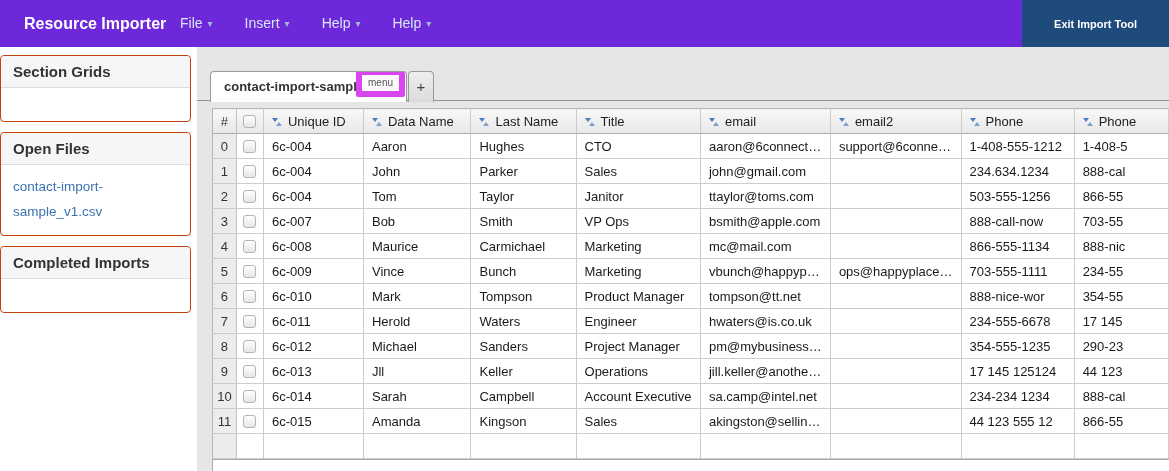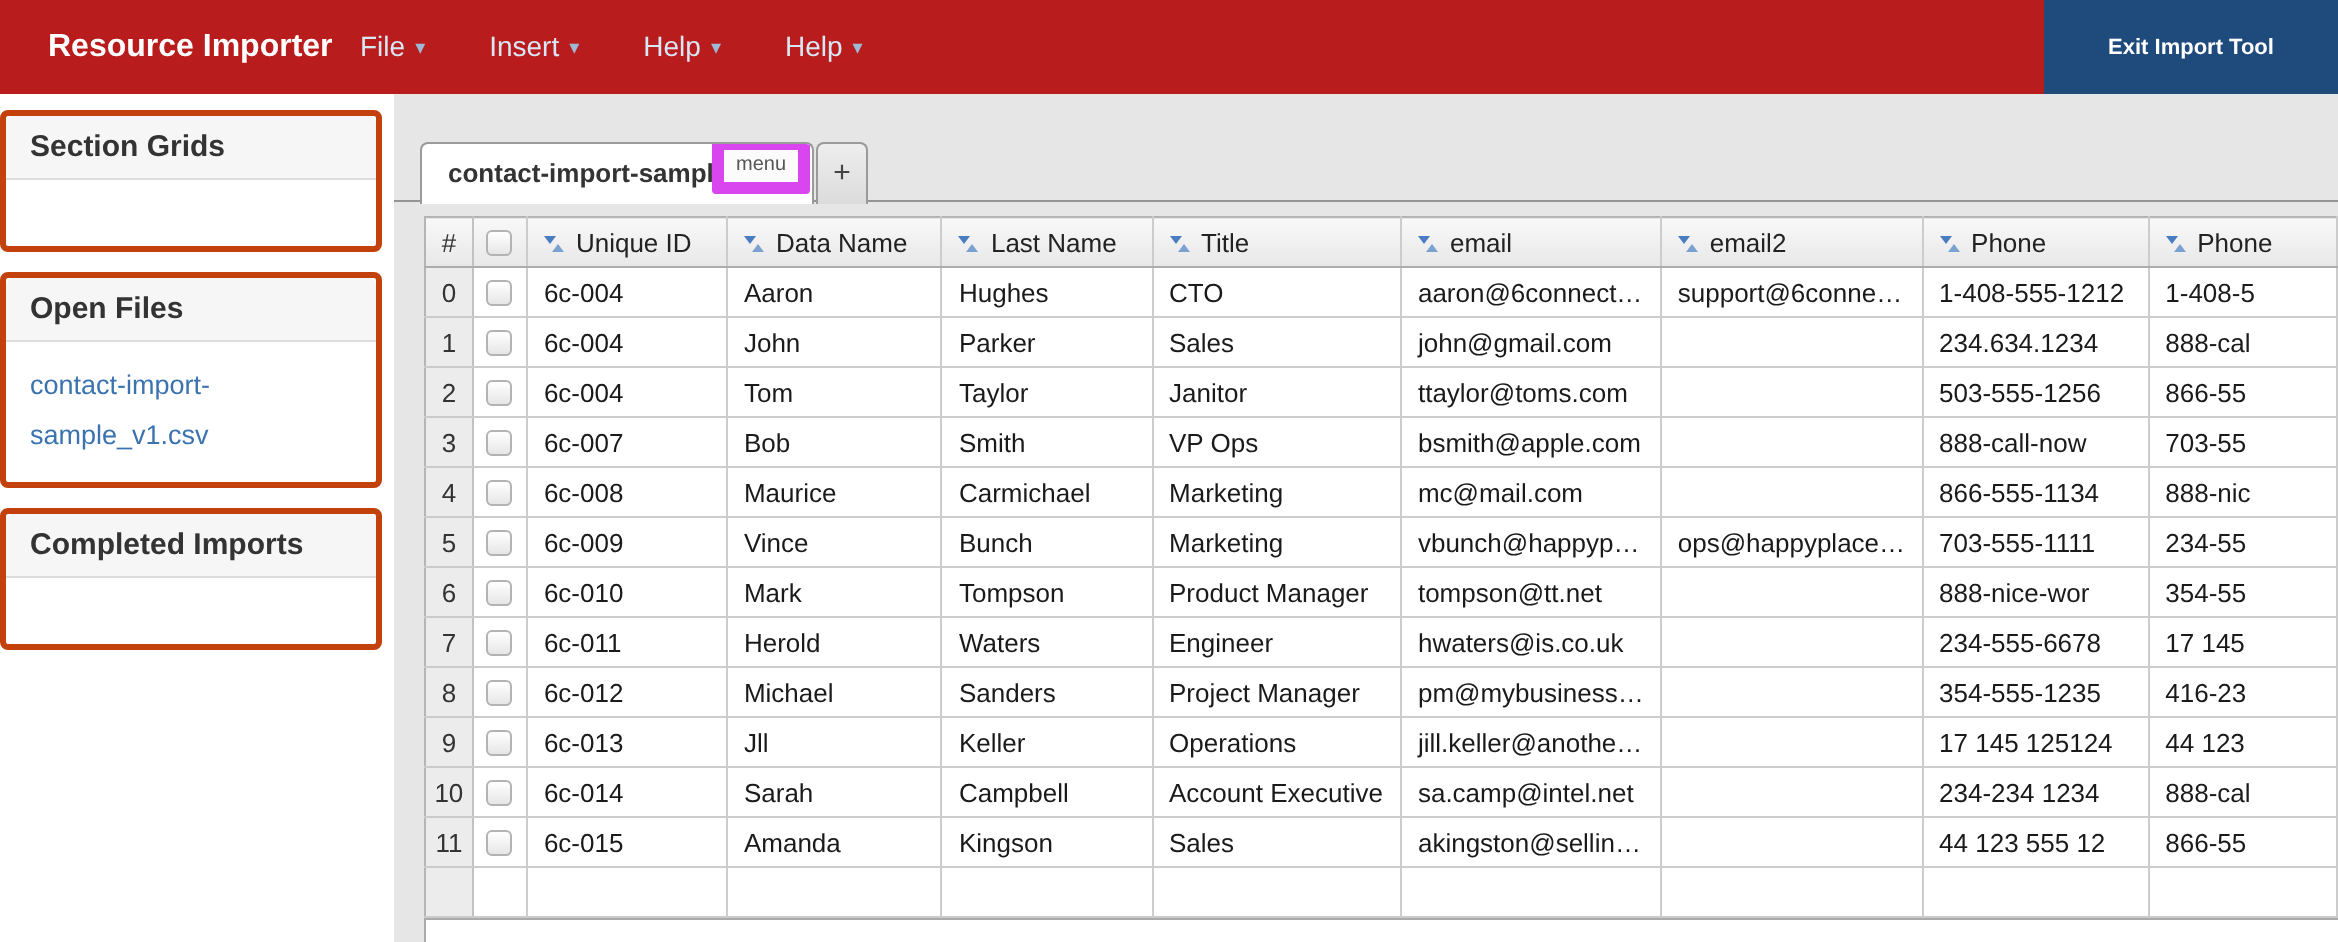--- a/index.html
+++ b/index.html
@@ -3,36 +3,36 @@
 <meta charset="utf-8">
 <style>
   * { margin:0; padding:0; box-sizing:border-box; }
   html,body { background:#fff; }
   .page {
     position:relative; width:1169px; height:471px; overflow:hidden;
     font-family:"Liberation Sans", sans-serif; background:#fff;
   }
 
   
-  .topbar { position:absolute; left:0; top:0; width:1169px; height:47px; background:#b91c1c; }
+  .topbar { position:absolute; left:0; top:0; width:1169px; height:47px; background:#6d28d9; }
   .brand { position:absolute; left:24px; top:0; height:47px; line-height:47px;
            color:#fff; font-size:16px; font-weight:bold; }
   .menus { position:absolute; left:168px; top:0; height:47px; display:flex; }
   .menu-item { height:47px; line-height:47px; padding:0 16px; color:#d9e6f3;
                font-size:14px; cursor:pointer; }
   .menu-item:first-child { padding-left:12px; }
   .caret { font-size:10px; color:#9db9d6; margin-left:5px; vertical-align:1px; }
   .exit-btn { position:absolute; right:0; top:0; width:147px; height:47px; background:#1e4a7c;
               color:#fff; font-size:11px; font-weight:bold; display:flex;
               align-items:center; justify-content:center; cursor:pointer; }
 
   
   .sidebar { position:absolute; left:0; top:47px; width:197px; bottom:0;
              background:#fff; padding-top:8px; }
-  .panel { margin:0 6px 10px 0; border:3px solid #c2410c; border-radius:4px; background:#fff; }
+  .panel { margin:0 6px 10px 0; border:1px solid #c2410c; border-radius:4px; background:#fff; }
   .panel-h { background:#f6f6f6; border-bottom:1px solid #ddd; padding:7px 12px;
              font-size:15px; font-weight:bold; color:#333; border-radius:4px 4px 0 0; }
   .panel-b { min-height:33px; border-radius:0 0 4px 4px; }
   .panel-b.files { padding:9px 12px 11px 12px; }
   .file-link { color:#3b73af; font-size:13.5px; 
                line-height:25px; word-wrap:break-word; cursor:pointer; display:block; }
 
   
   .content { position:absolute; left:197px; right:0; top:47px; bottom:0;
              background:#e6e6e6; overflow:hidden; }
@@ -247,21 +247,21 @@
             <tr>
               <td class="num">8</td>
               <td class="chk"><span class="cbx"></span></td>
               <td>6c-012</td>
               <td>Michael</td>
               <td>Sanders</td>
               <td>Project Manager</td>
               <td>pm@mybusiness…</td>
               <td></td>
               <td>354-555-1235</td>
-              <td>416-23</td>
+              <td>290-23</td>
             </tr>
             <tr>
               <td class="num">9</td>
               <td class="chk"><span class="cbx"></span></td>
               <td>6c-013</td>
               <td>Jll</td>
               <td>Keller</td>
               <td>Operations</td>
               <td>jill.keller@anothe…</td>
               <td></td>

